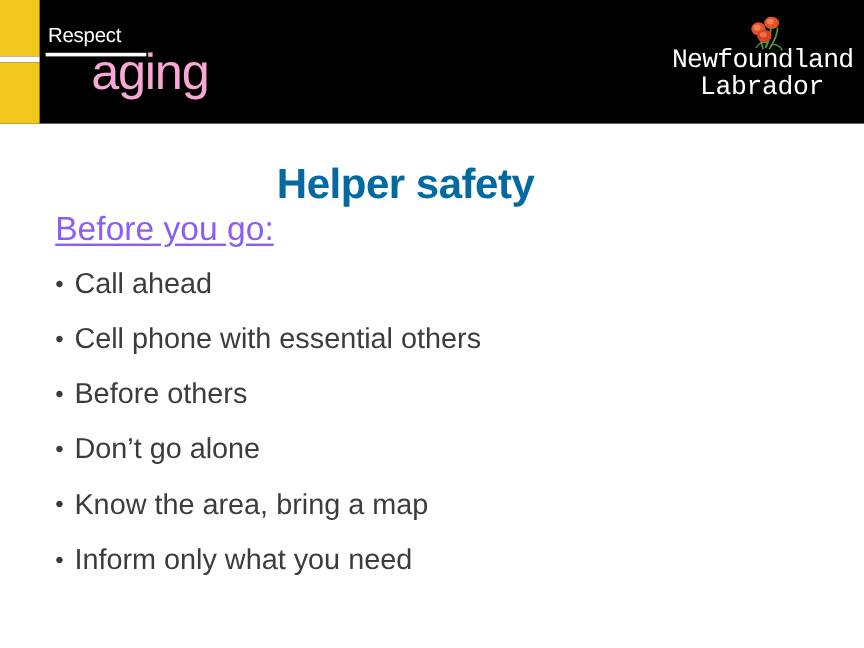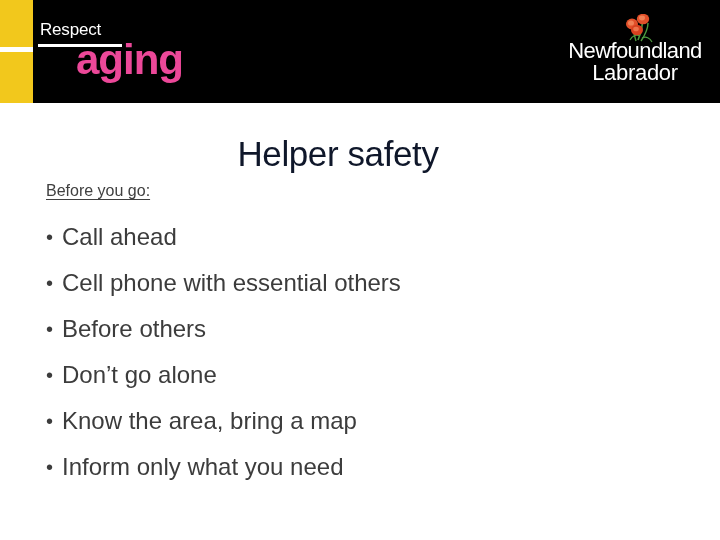--- a/index.html
+++ b/index.html
@@ -82,23 +82,23 @@
     left: 0px;
     top: 24px;
     width: 84px;
     height: 3px;
     background: #ffffff;
   }
   .brand-aging {
     position: absolute;
     left: 38px;
     top: 16px;
-    color: #ec4899;
+    color: #f9a8d4;
     font-size: 42px;
-    font-weight: bold;
+    font-weight: normal;
     letter-spacing: -1px;
     line-height: 48px;
     white-space: nowrap;
   }
 
   
   .nl-logo {
     position: absolute;
     left: 560px;
     top: 14px;
@@ -112,21 +112,21 @@
     width: 52px;
     height: 34px;
   }
   .nl-wordmark {
     position: absolute;
     left: 0;
     top: 26px;
     width: 150px;
     text-align: center;
     color: #ffffff;
-    font-family: Liberation Sans, sans-serif;
+    font-family: Liberation Mono, monospace;
     line-height: 1.02;
   }
   .nl-line1 {
     display: block;
     font-size: 22px;
     letter-spacing: -0.6px;
     white-space: nowrap;
   }
   .nl-line2 {
     display: block;
@@ -135,37 +135,37 @@
     white-space: nowrap;
   }
 
   
   .slide-title {
     position: absolute;
     left: 0;
     top: 110px;
     width: 676px;
     text-align: center;
-    color: #0f172a;
+    color: #0369a1;
     font-size: 35px;
-    font-weight: normal;
+    font-weight: bold;
     letter-spacing: -0.4px;
     line-height: 42px;
   }
 
   
   .body-block {
     position: absolute;
     left: 46px;
     top: 176px;
     width: 640px;
   }
   .lead-line {
-    color: #404040;
-    font-size: 16px;
+    color: #8b5cf6;
+    font-size: 28px;
     line-height: 30px;
     margin: 0 0 16px 0;
     display: inline-block;
     text-decoration: underline;
     text-underline-offset: 3px;
   }
   .bullet-list {
     list-style: none;
     margin: 0;
     padding: 0;

